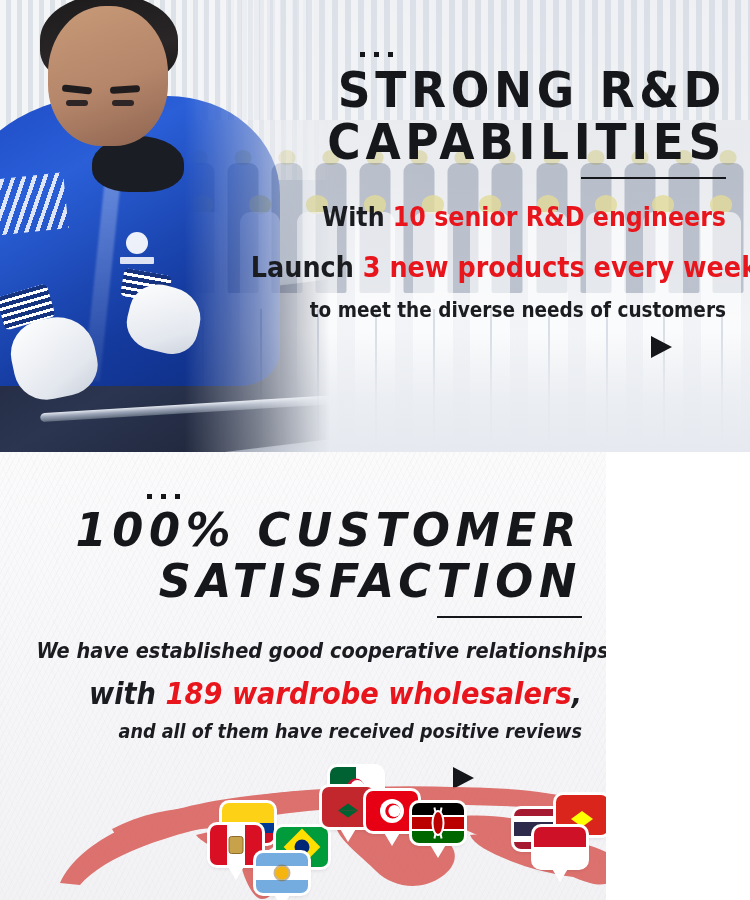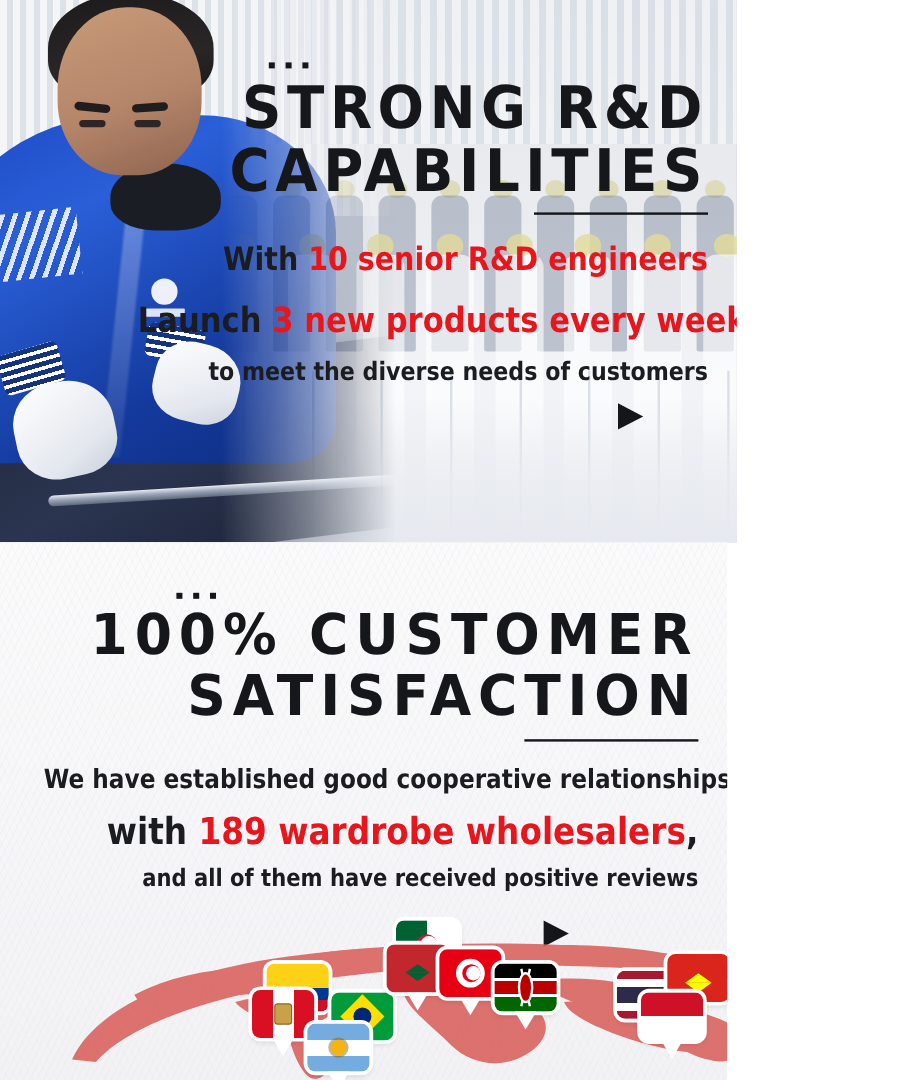--- a/index.html
+++ b/index.html
@@ -7,21 +7,21 @@
   body {
     font-family:"Liberation Sans", sans-serif;
     background:#ffffff;
     overflow:hidden;
   }
   .page { position:relative; width:750px; height:900px; }
 
   
   .panel-top {
     position:relative;
-    width:614px; height:452px;
+    width:750px; height:452px;
     overflow:hidden;
     background:#e9ecf1;
   }
   
   .crowd-bg {
     position:absolute; inset:0;
     background:
       linear-gradient(to bottom, rgba(255,255,255,0.62) 0%, rgba(255,255,255,0.70) 40%, rgba(248,249,251,0.90) 72%, #eef0f4 100%),
       linear-gradient(to right, rgba(40,55,90,0.20) 0%, rgba(40,55,90,0.14) 30%, rgba(40,55,90,0.20) 60%, rgba(40,55,90,0.22) 100%),
       #dfe3ea;
@@ -199,20 +199,21 @@
     border-bottom:11px solid transparent;
     border-left:21px solid #15161a;
   }
   .arrow-wrap { display:flex; justify-content:flex-end; }
 
   
   .panel-bottom {
     position:relative; width:606px; height:448px;
     background:linear-gradient(to bottom,#fbfbfc 0%, #f6f6f8 55%, #f2f2f5 100%);
     overflow:hidden;
+    font-style:italic;
   }
   .paper-tex {
     position:absolute; inset:0; opacity:.5;
     background:
       repeating-linear-gradient(117deg, rgba(222,222,228,0.35) 0px, rgba(222,222,228,0.35) 1px, transparent 1px, transparent 5px),
       repeating-linear-gradient(63deg, rgba(226,226,232,0.30) 0px, rgba(226,226,232,0.30) 1px, transparent 1px, transparent 6px);
   }
   .b-content { position:absolute; right:24px; top:0; width:620px; }
   .dots-b { padding-top:42px; padding-right:218px; }
   .headline-b {

